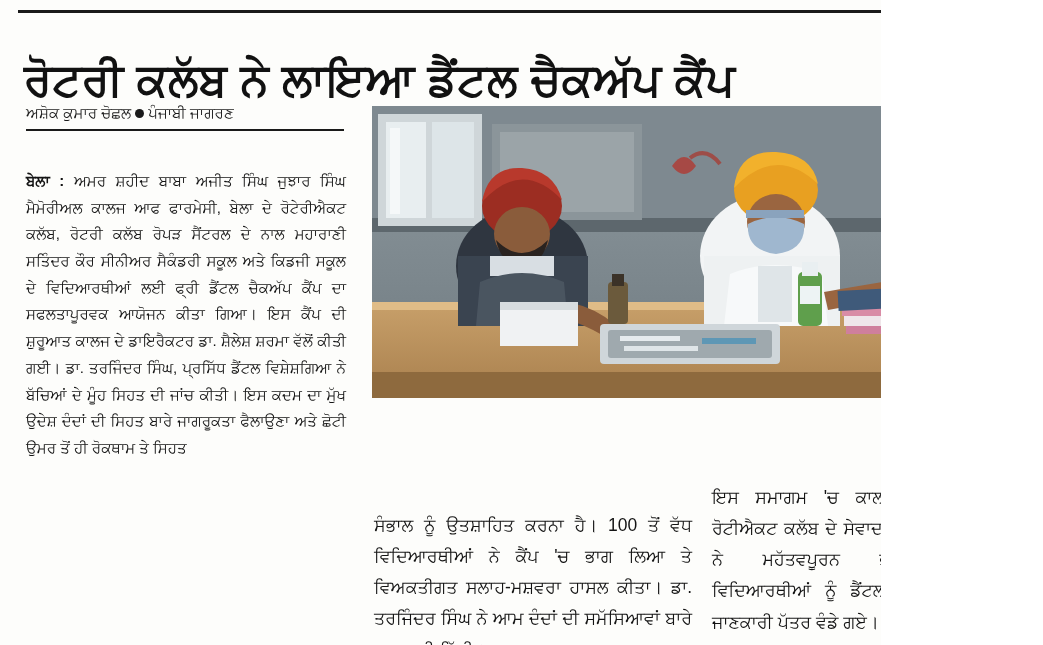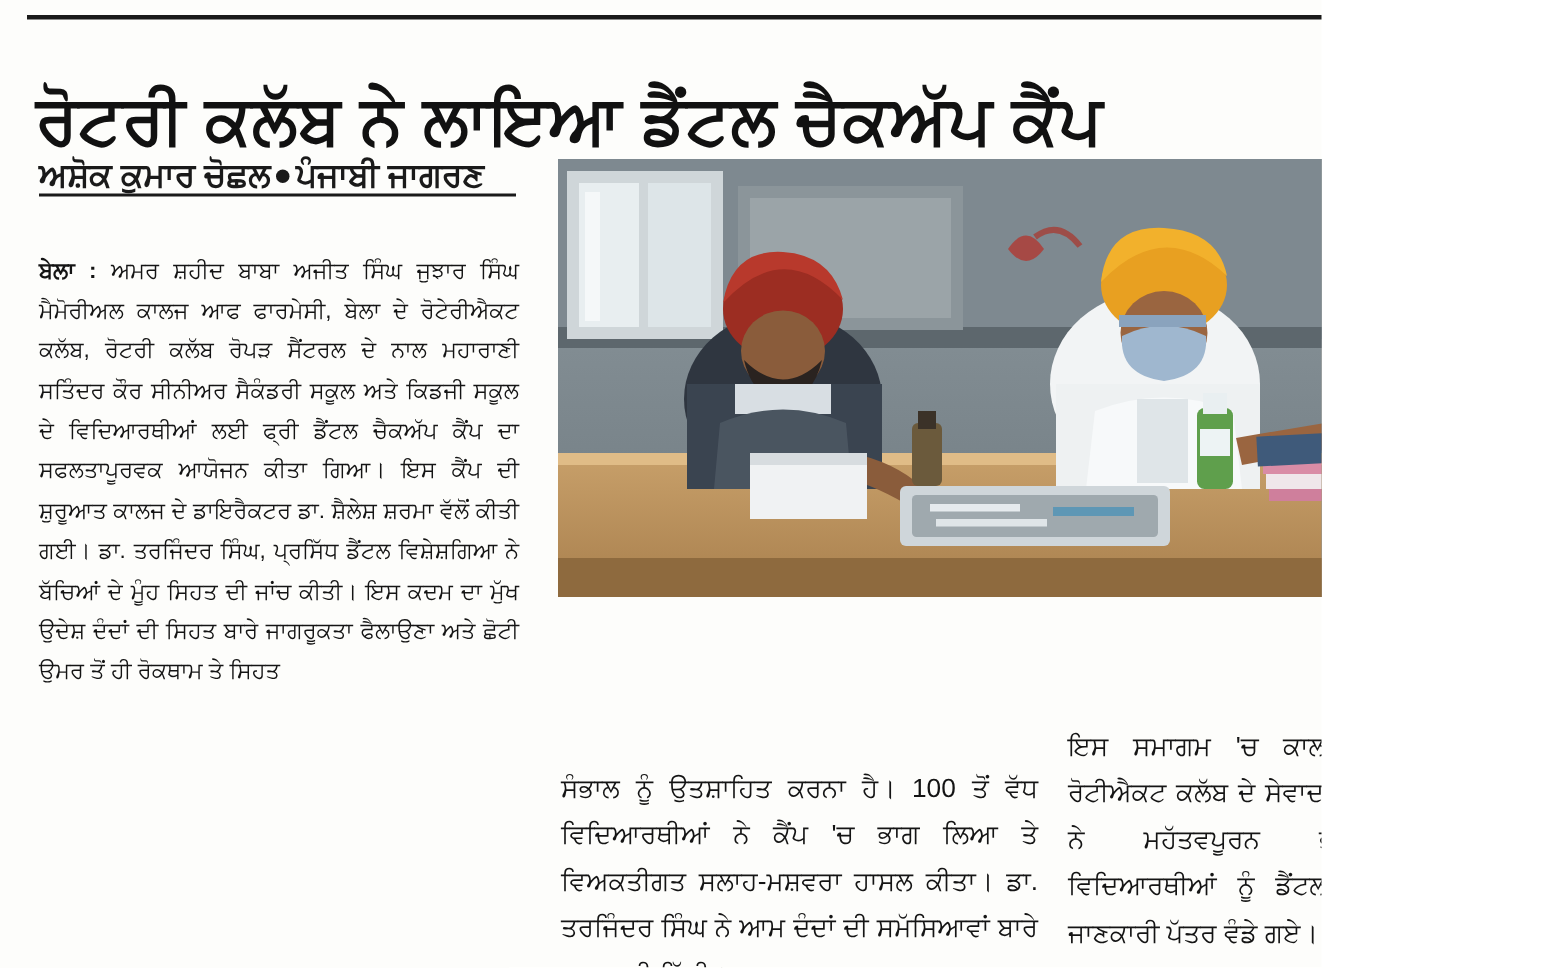--- a/index.html
+++ b/index.html
@@ -37,22 +37,22 @@
     letter-spacing: 0.5px;
     color: #111111;
     line-height: 1.25;
     white-space: nowrap;
   }
   .byline {
     position: absolute;
     left: 26px;
     top: 104px;
     width: 330px;
-    font-size: 22px;
-    font-weight: bold;
+    font-size: 15px;
+    font-weight: normal;
     color: #1a1a1a;
     white-space: nowrap;
   }
   .byline .dot {
     display: inline-block;
     width: 9px;
     height: 9px;
     border-radius: 50%;
     background: #1a1a1a;
     margin: 0 4px 1px 4px;

